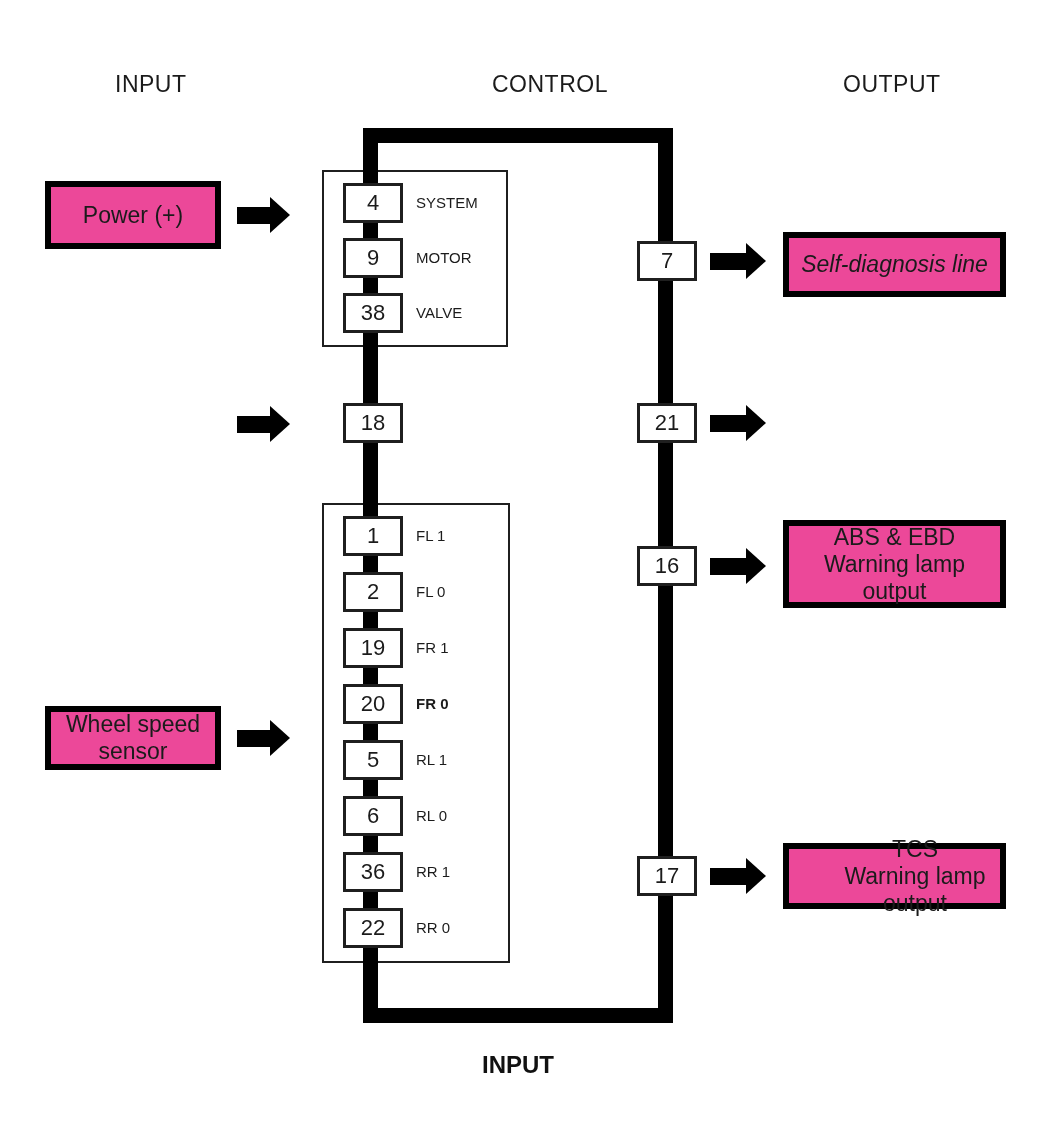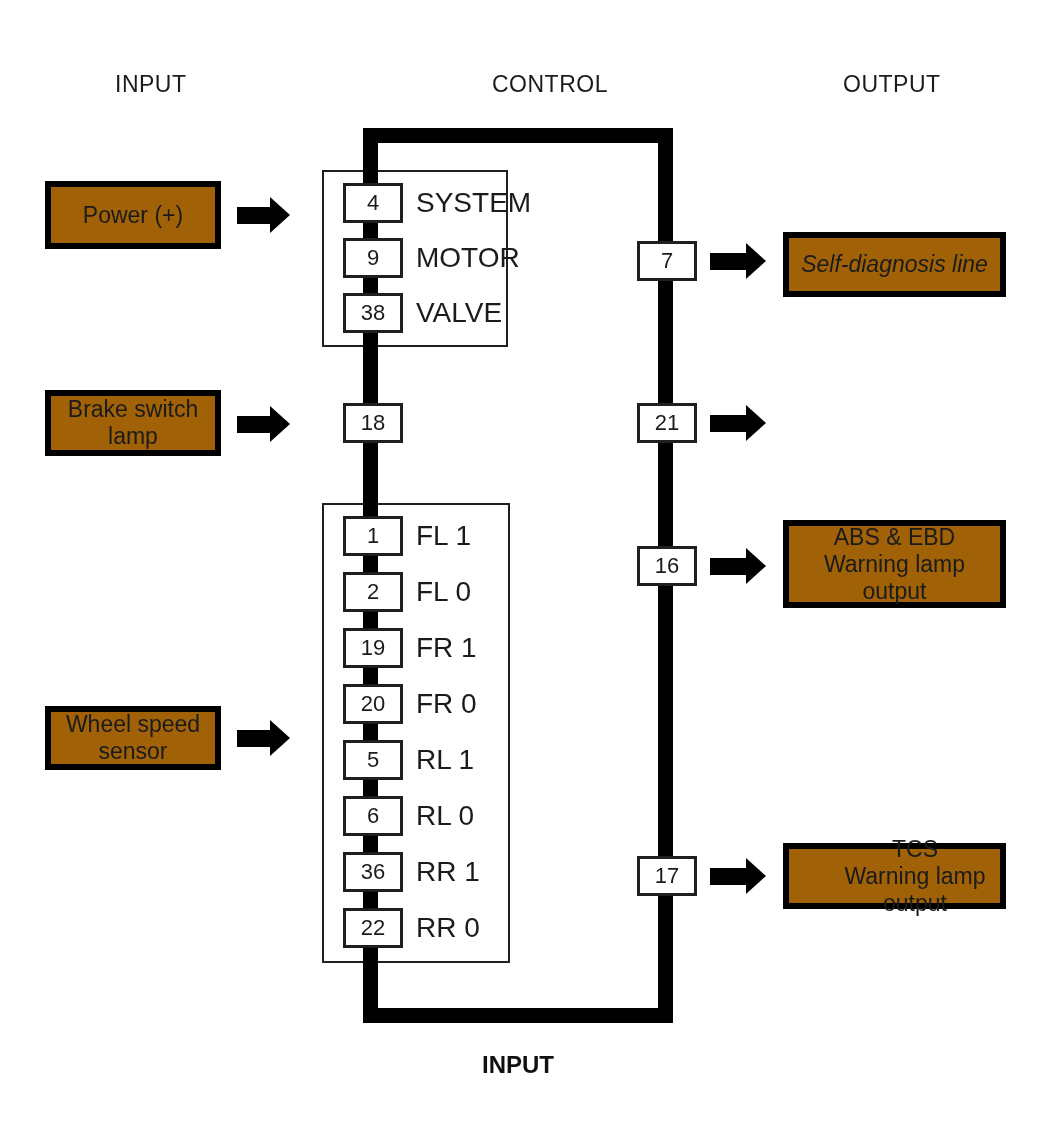--- a/index.html
+++ b/index.html
@@ -78,44 +78,44 @@
   #pin-22 { top: 908px; }
   #pin-7  { top: 241px; }
   #pin-21 { top: 403px; }
   #pin-16 { top: 546px; }
   #pin-17 { top: 856px; }
 
   
   .pinlabel {
     position: absolute;
     left: 416px;
-    font-size: 28px;
+    font-size: 15px;
     line-height: 26px;
     color: #1b1b1b;
     white-space: nowrap;
     z-index: 5;
   }
   #lbl-system { top: 190px; }
   #lbl-motor  { top: 245px; }
   #lbl-valve  { top: 300px; }
   #lbl-fl1 { top: 523px; }
   #lbl-fl0 { top: 579px; }
   #lbl-fr1 { top: 635px; }
-  #lbl-fr0 { top: 691px; }
+  #lbl-fr0 { top: 691px; font-weight: bold; }
   #lbl-rl1 { top: 747px; }
   #lbl-rl0 { top: 803px; }
   #lbl-rr1 { top: 859px; }
   #lbl-rr0 { top: 915px; }
 
   
   .iobox {
     position: absolute;
     border: 6px solid #000000;
     box-sizing: border-box;
-    background: #a16207;
+    background: #ec4899;
     display: flex;
     flex-direction: column;
     justify-content: center;
     align-items: center;
     text-align: center;
     font-size: 23px;
     line-height: 27px;
     color: #1b1b1b;
     z-index: 3;
   }
@@ -173,24 +173,20 @@
   <div class="heading" id="h-control">CONTROL</div>
   <div class="heading" id="h-output">OUTPUT</div>
 
   <div class="thinbox" id="boxA"></div>
   <div class="thinbox" id="boxB"></div>
 
   <div class="hecu-frame"></div>
 
   <div class="iobox" id="in-power">
     <span>Power (+)</span>
-  </div>
-  <div class="iobox" id="in-brake">
-    <span>Brake switch</span>
-    <span>lamp</span>
   </div>
   <div class="iobox" id="in-wheel">
     <span>Wheel speed</span>
     <span>sensor</span>
   </div>
 
   <div class="arrow arrow-left" id="ar-power">
     <div class="shaft"></div>
     <div class="head"></div>
   </div>

